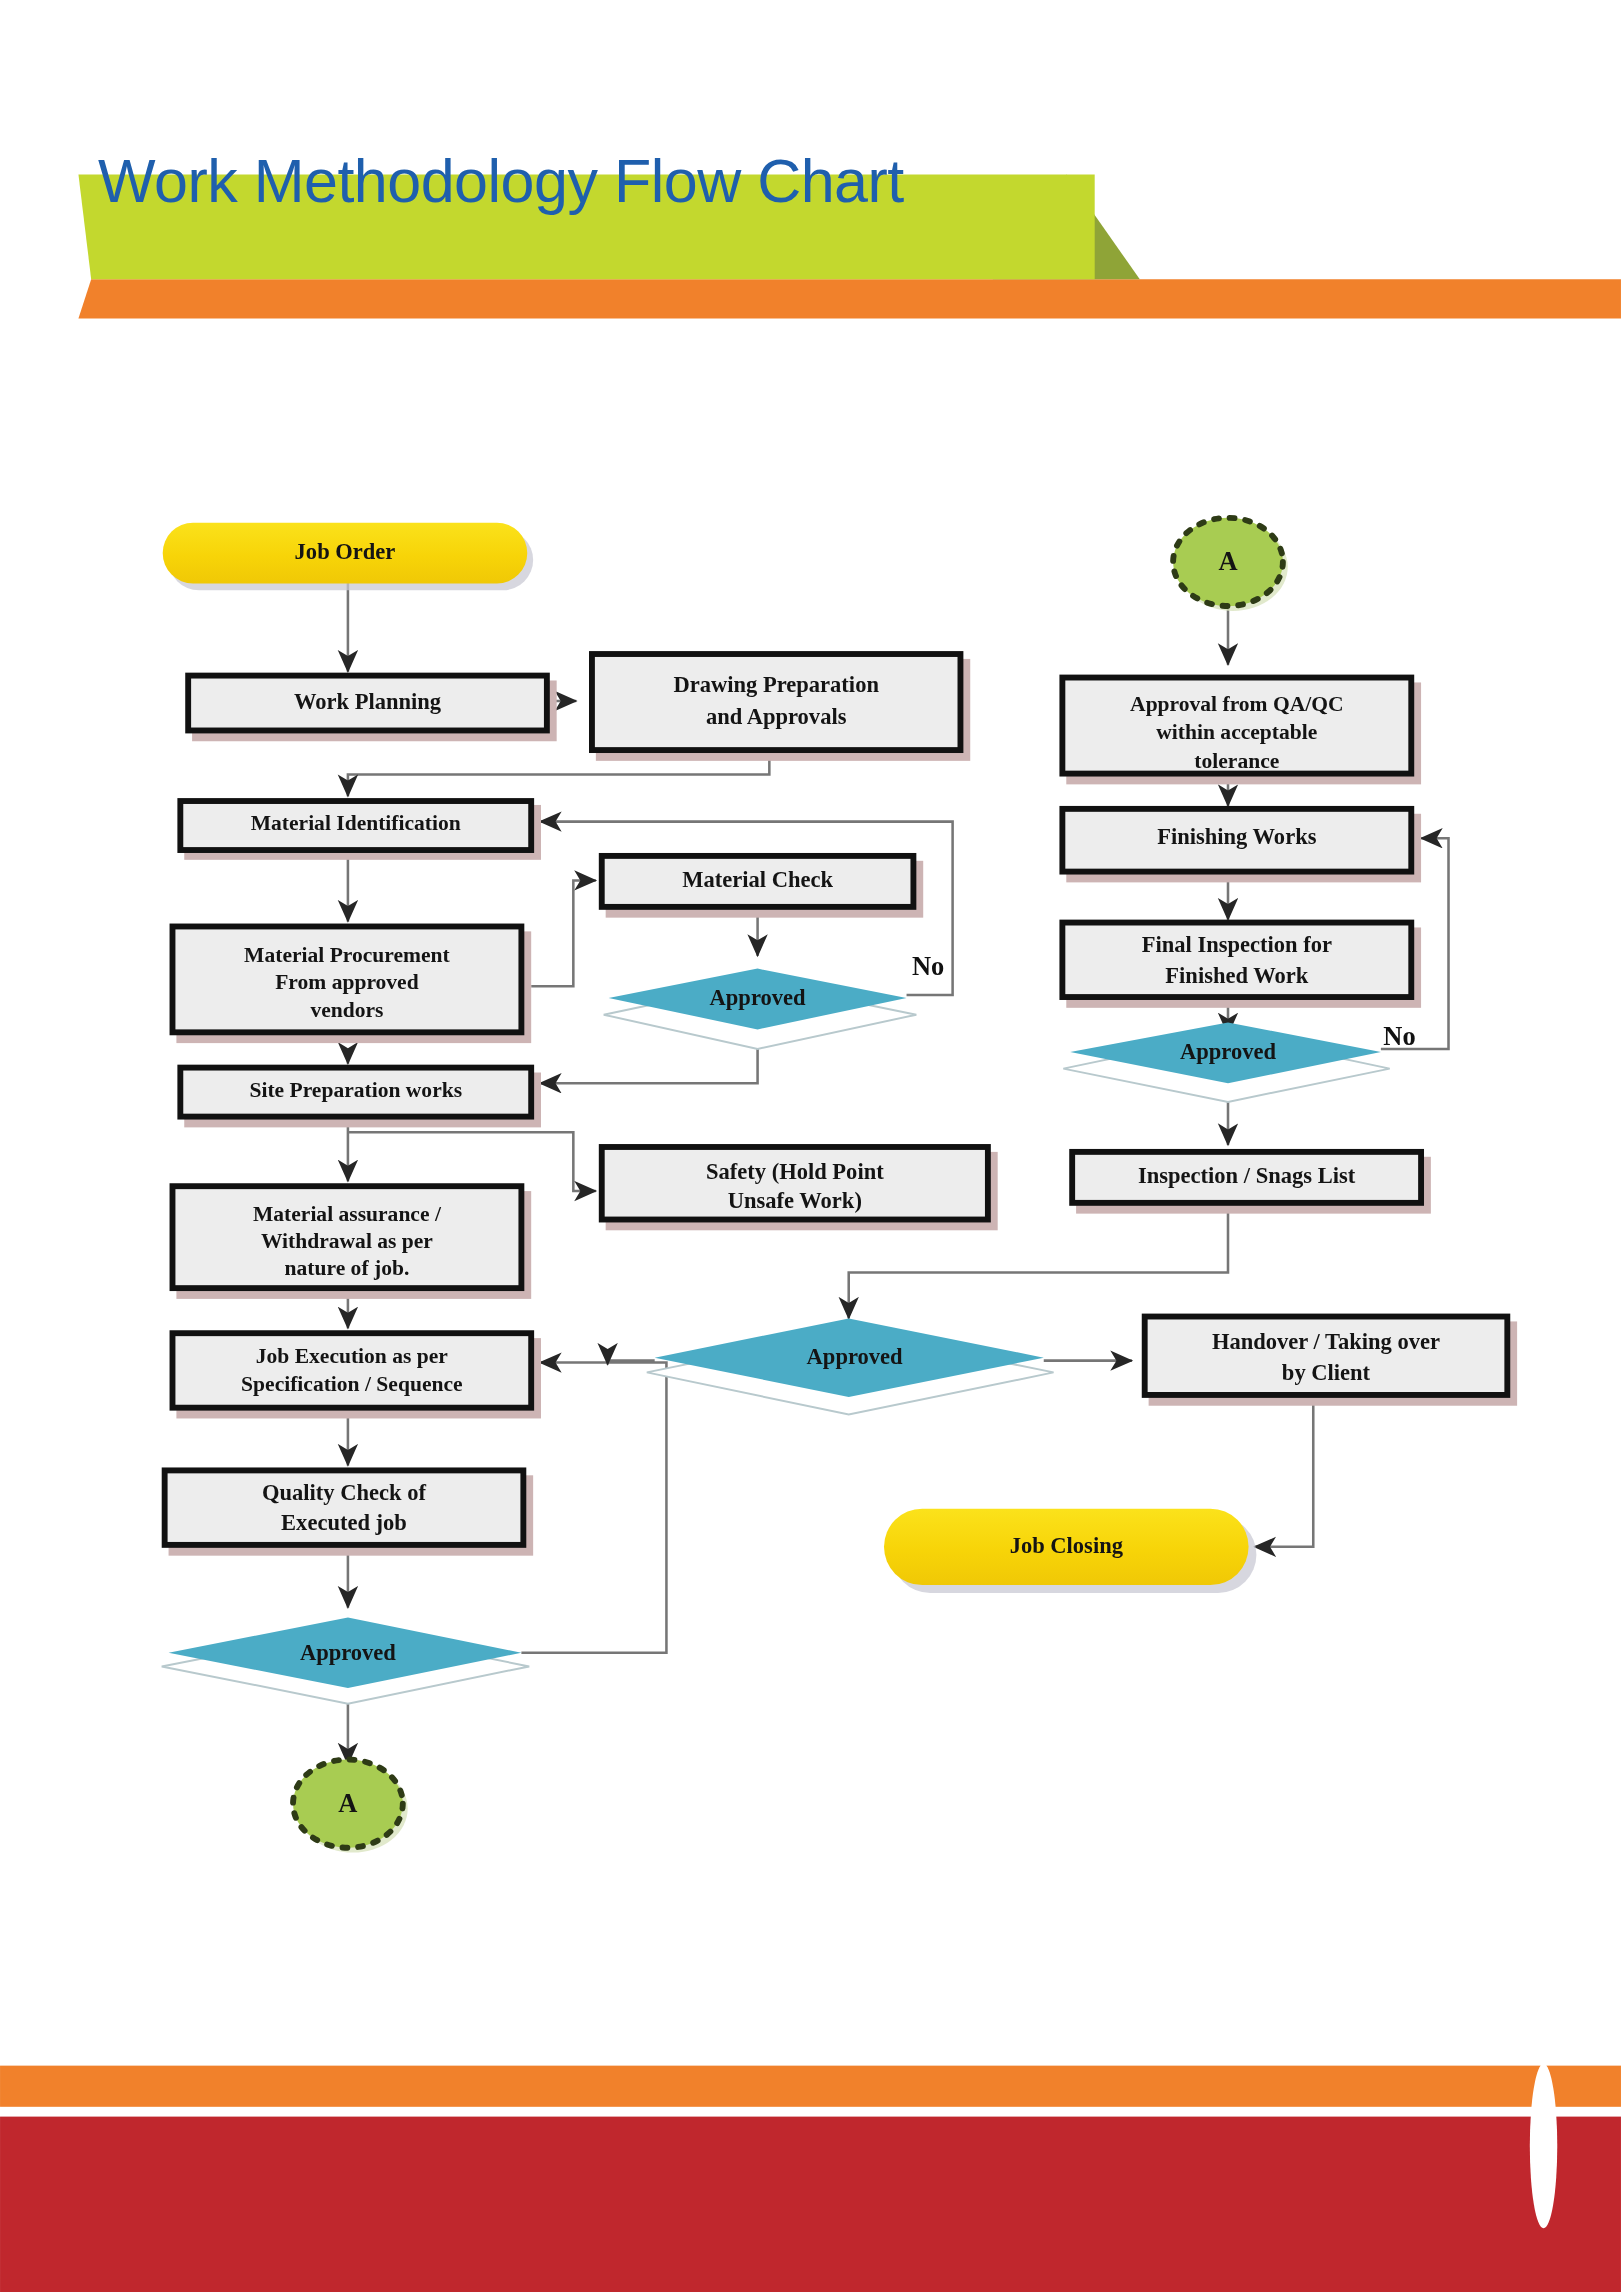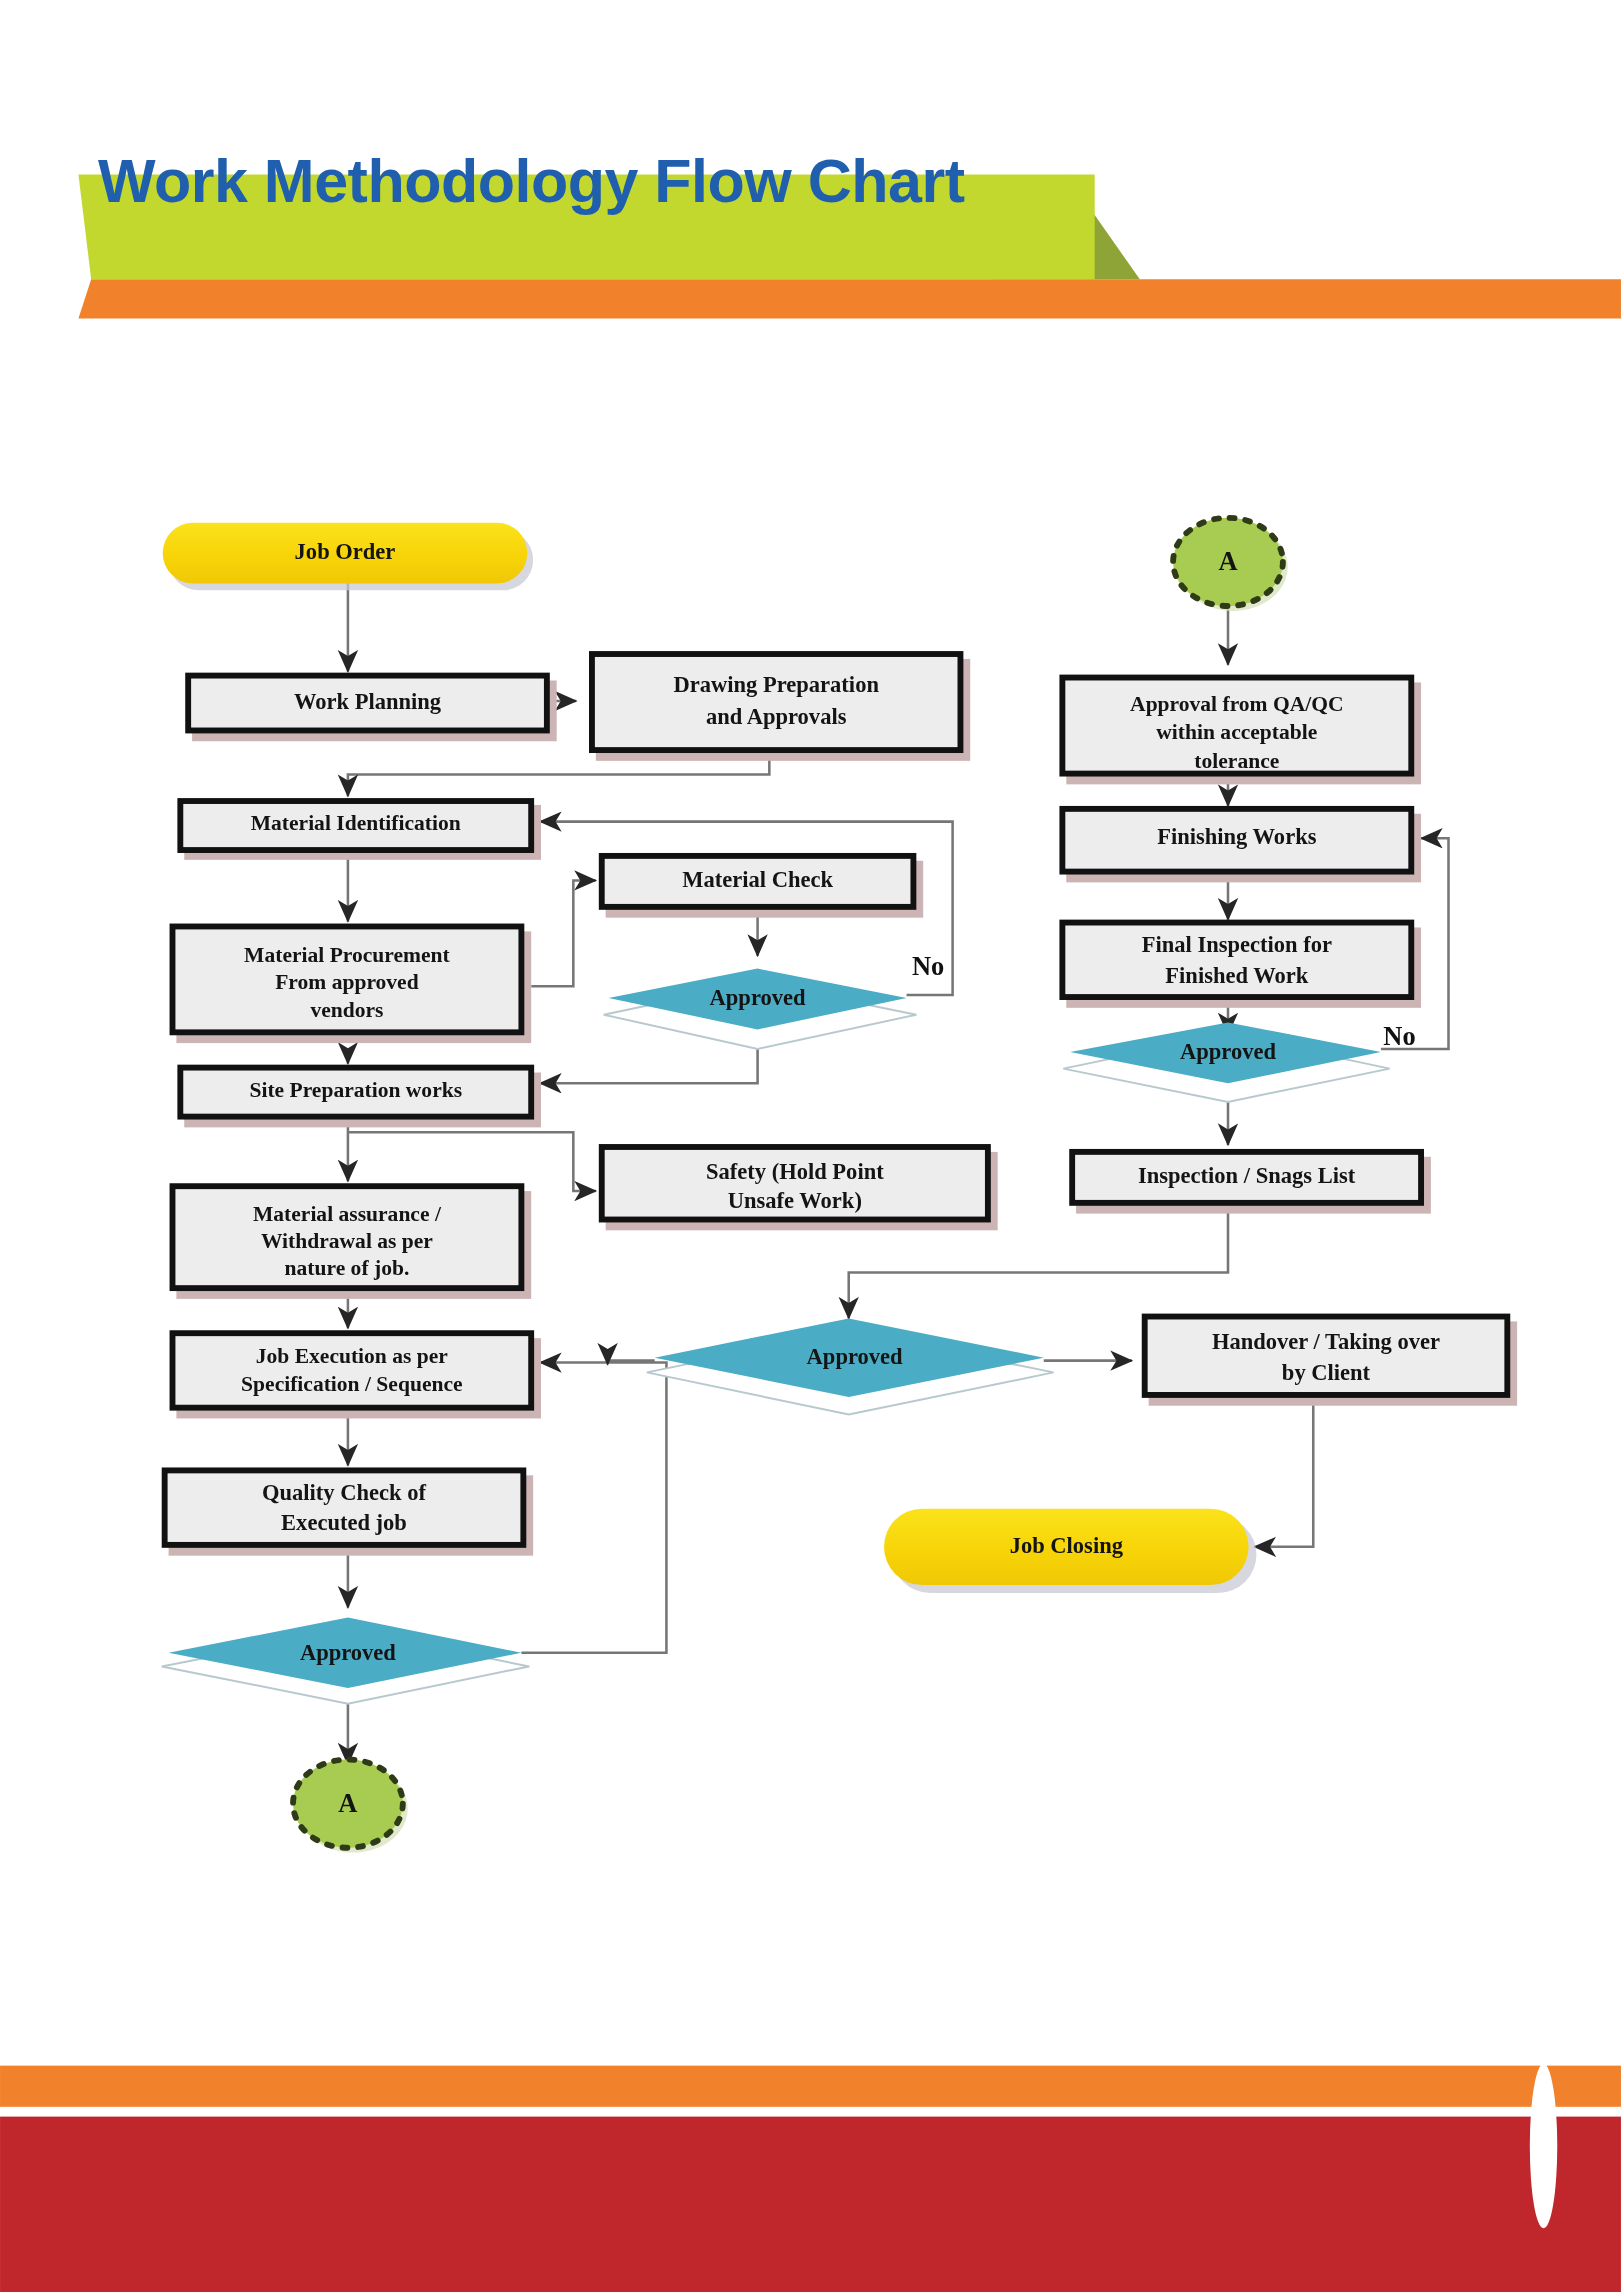--- a/index.html
+++ b/index.html
@@ -21,21 +21,21 @@
     left: 0; top: 0;
     width: 1621px; height: 343px;
     pointer-events: none;
   }
   #page-title {
     position: absolute;
     left: 98px;
     top: 181px;
     transform: translateY(-50%);
     font-family: "Liberation Sans", sans-serif;
-    font-weight: bold;
+    font-weight: normal;
     font-size: 61px;
     letter-spacing: -0.5px;
     color: #1F5FAD;
     white-space: nowrap;
     z-index: 5;
   }
 
   
   #footer-band {
     position: absolute;

